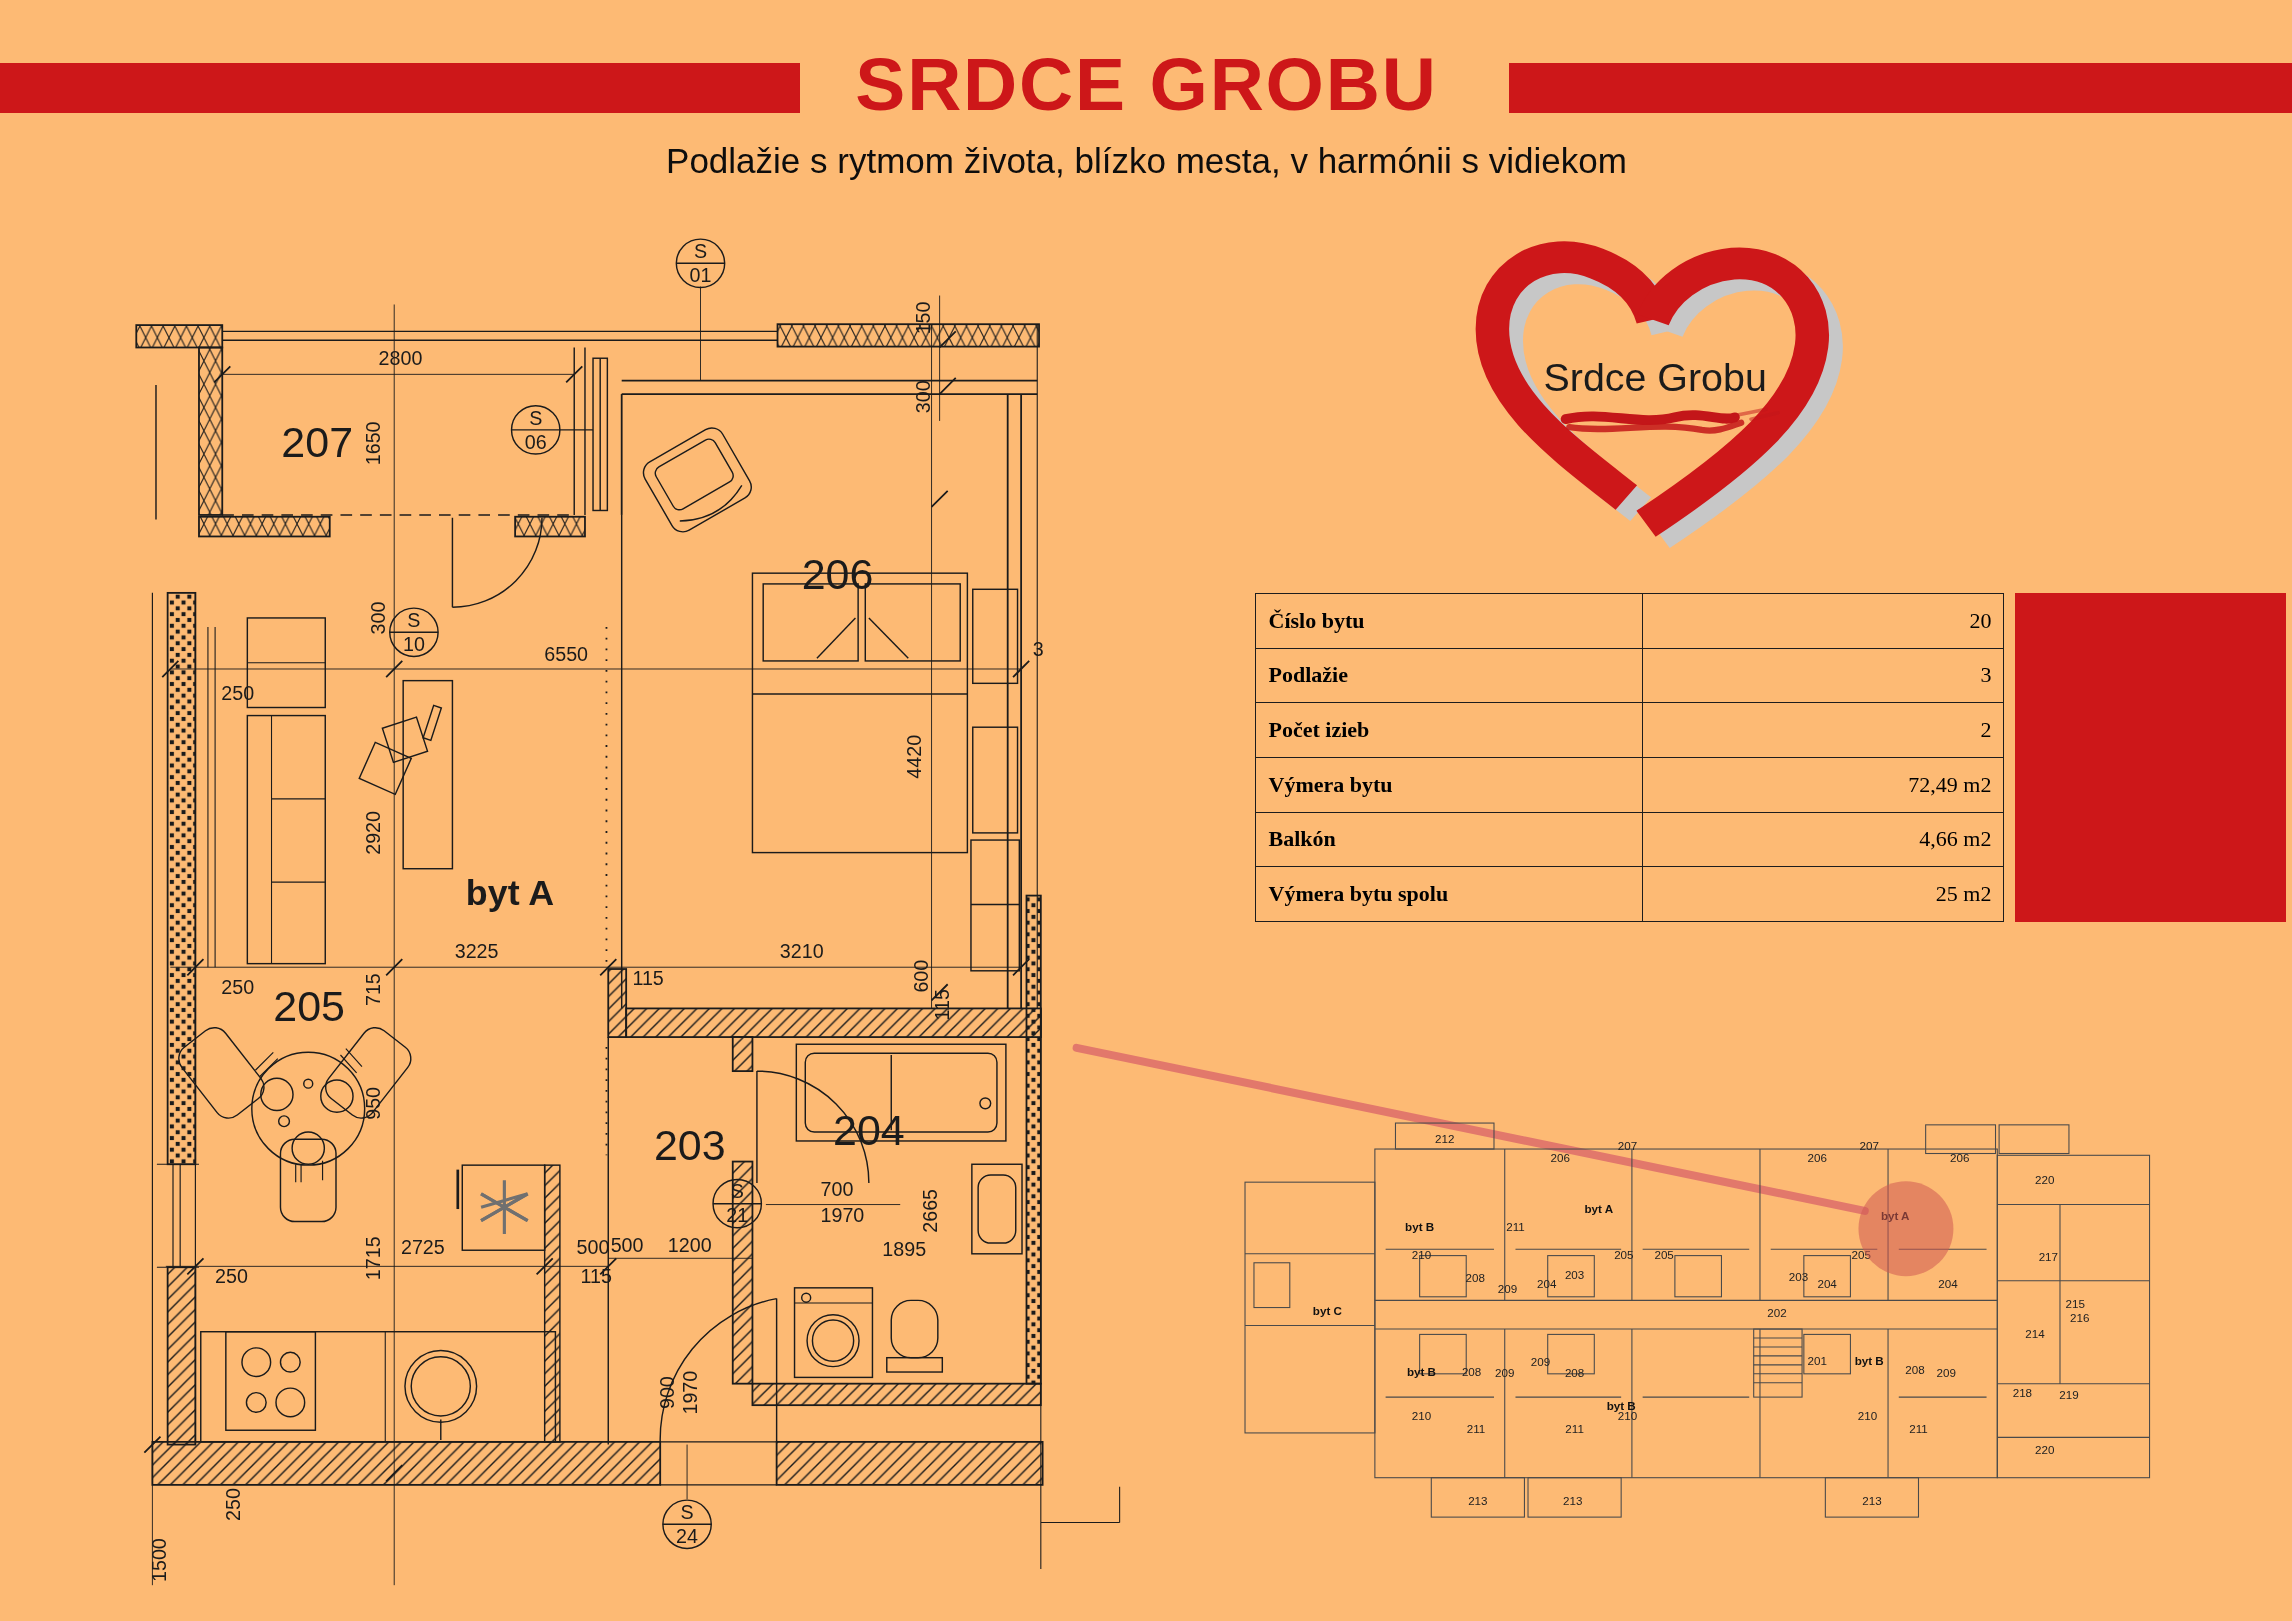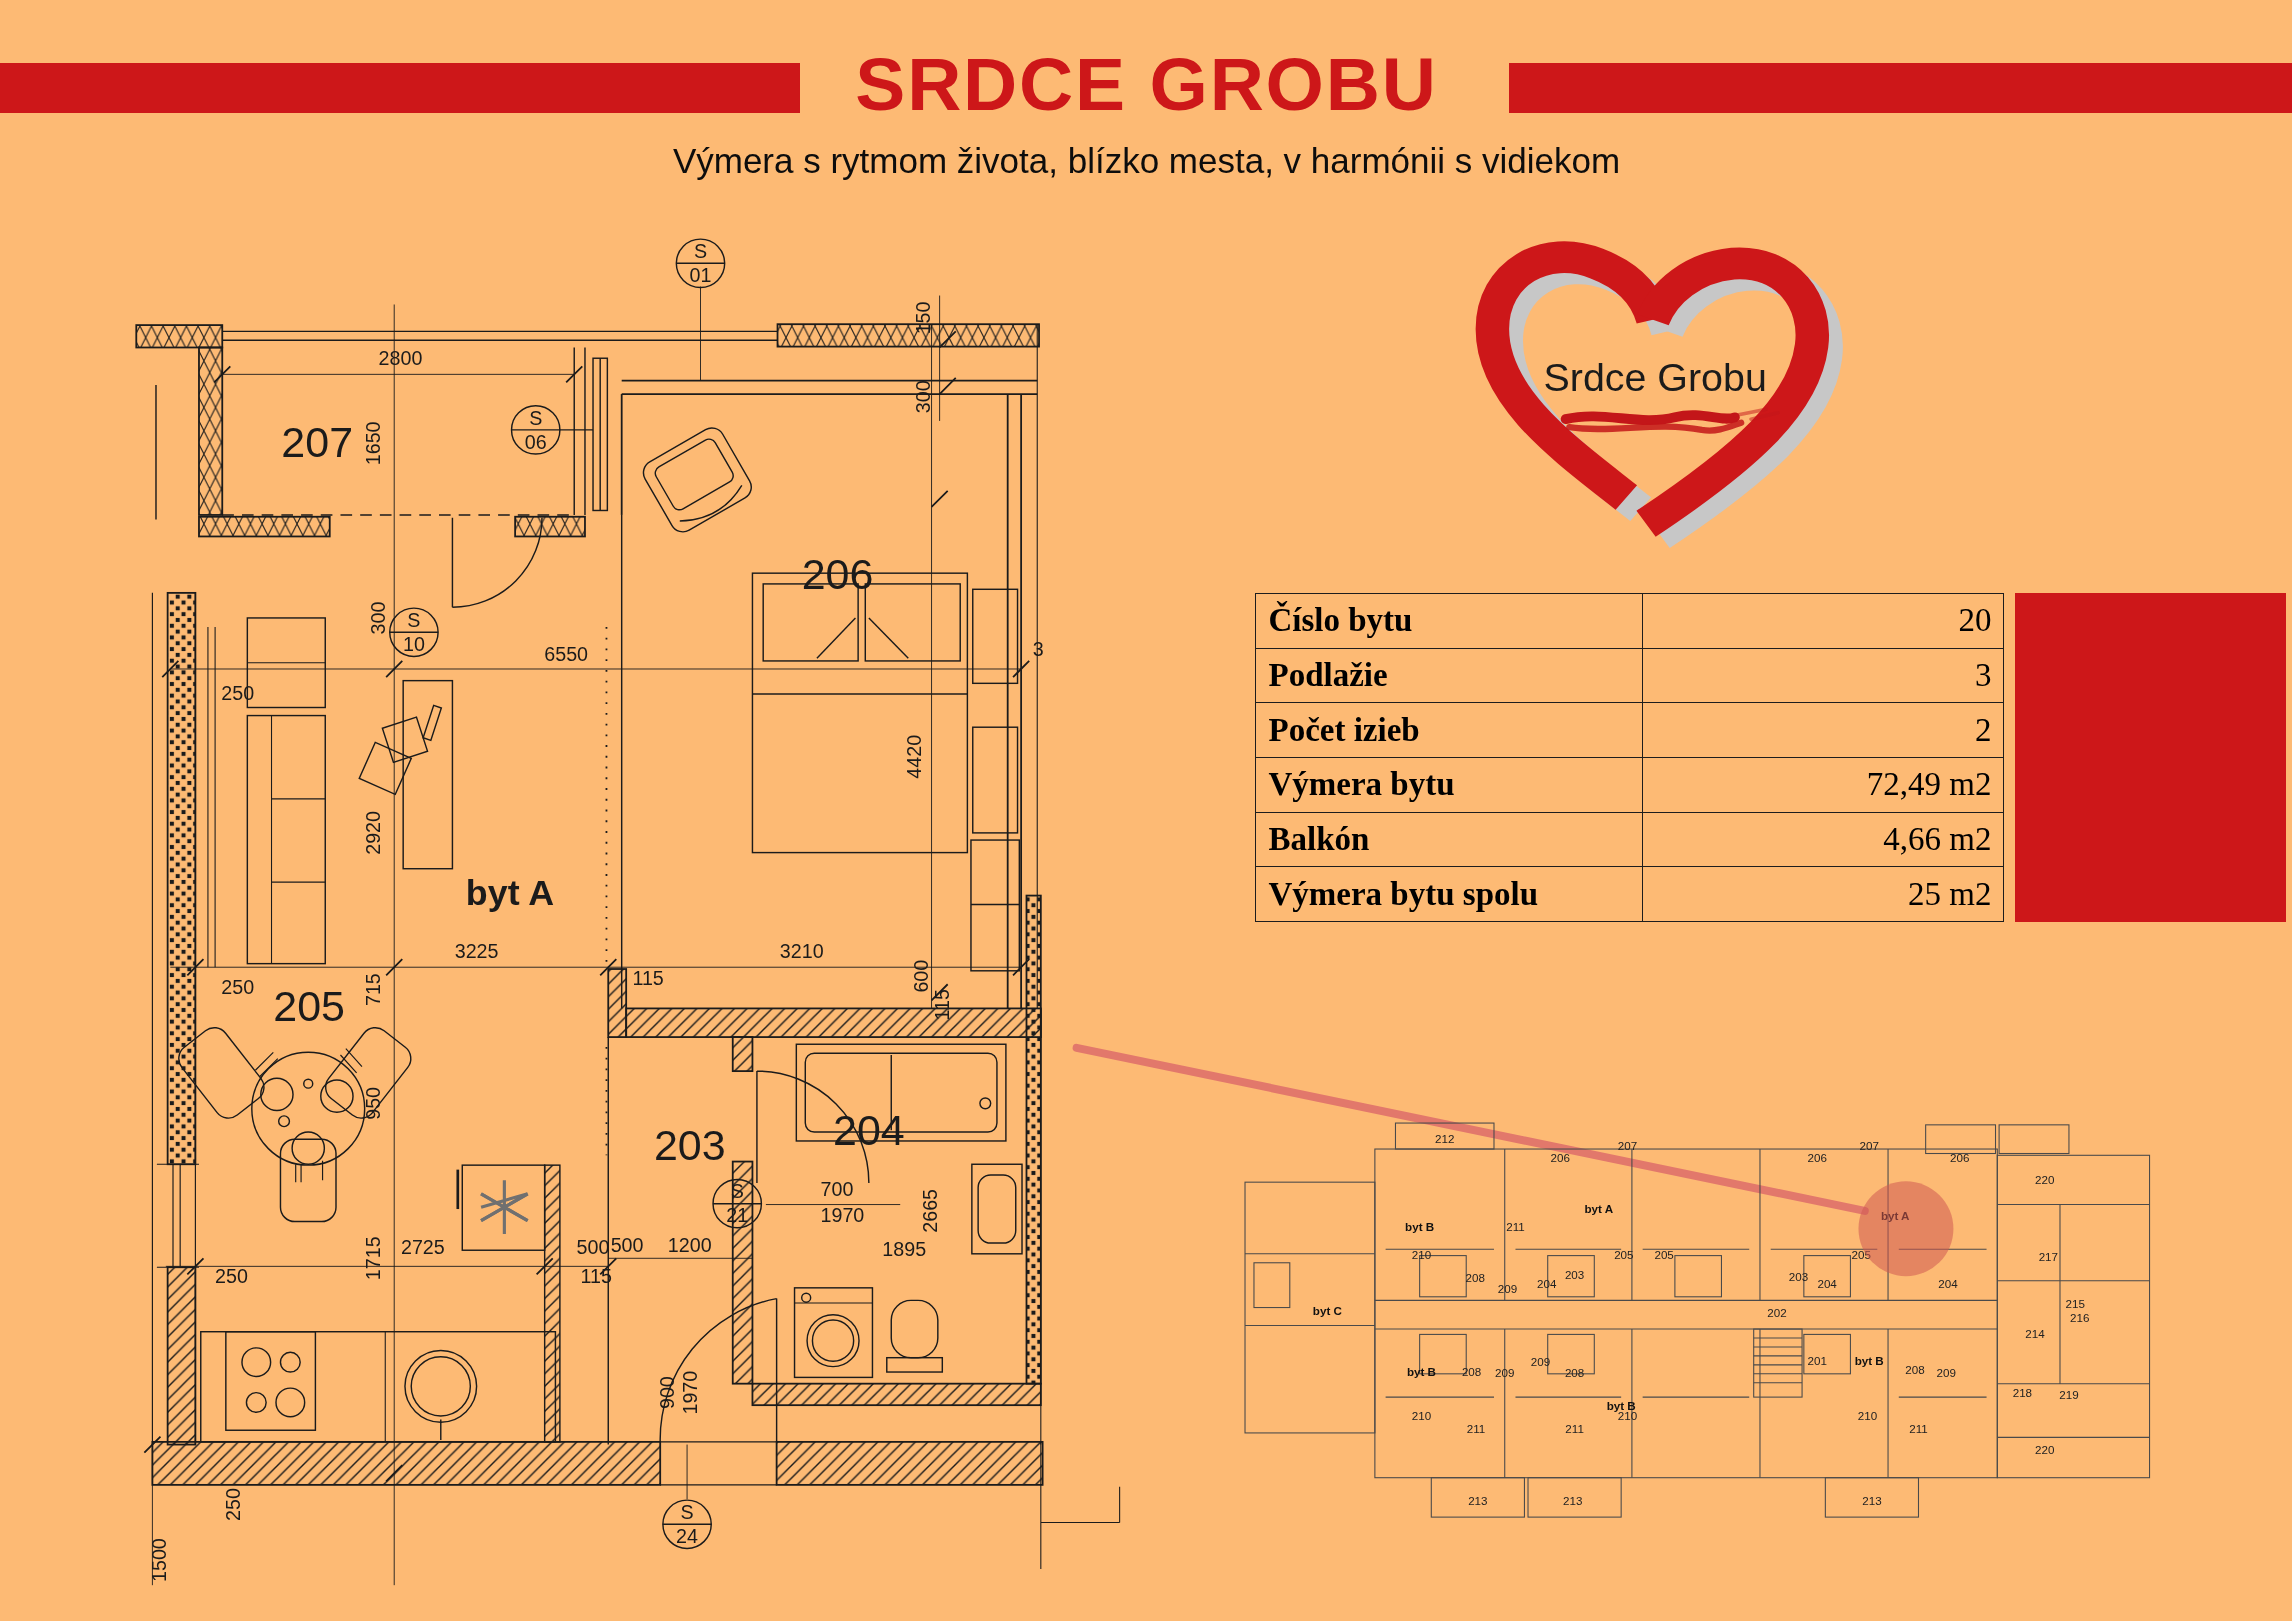--- a/index.html
+++ b/index.html
@@ -7,21 +7,21 @@
         font-family:"Liberation Sans",sans-serif;}
   .bar{position:absolute;top:63px;height:50px;background:#cd1719;}
   .bar-left{left:0;width:800px;}
   .bar-right{left:1509px;width:784px;}
   .title{position:absolute;top:47px;left:0;width:2293px;text-align:center;margin:0;
          font-size:75px;font-weight:bold;letter-spacing:1.8px;color:#cd1719;line-height:1;}
   .subtitle{position:absolute;top:143px;left:0;width:2293px;text-align:center;margin:0;
          font-size:35px;color:#0d0d0d;line-height:1;}
   .flat-table{position:absolute;left:1255px;top:593px;width:749px;height:329px;
          border-collapse:collapse;table-layout:fixed;
-         font-family:"Liberation Serif",serif;font-size:33px;color:#000;}
+         font-family:"Liberation Serif",serif;font-size:22px;color:#000;}
   .flat-table td{border:1.8px solid #1d1d1d;height:53px;padding:0;}
   .flat-table td.lbl{font-weight:bold;padding-left:12.5px;width:373px;}
   .flat-table td.val{text-align:right;padding-right:11.6px;}
   .red-square{position:absolute;left:2015px;top:593px;width:271px;height:329px;background:#cd1719;}
   .overlay{position:absolute;left:0;top:0;}
   svg text{font-family:"Liberation Sans",sans-serif;fill:#1b1b1b;}
   text.dim{font-size:22px;}
   text.room{font-size:48px;}
   text.mark{font-size:22px;}
   text.unit{font-size:40px;font-weight:bold;}
@@ -29,21 +29,21 @@
   text.minib{font-size:13px;font-weight:bold;fill:#111;}
 </style>
 </head>
 <body>
 
 <div class="page">
 
   <div class="bar bar-left"></div>
   <div class="bar bar-right"></div>
   <h1 class="title">SRDCE GROBU</h1>
-  <p class="subtitle">Výmera s rytmom života, blízko mesta, v harmónii s vidiekom</p>
+  <p class="subtitle">Podlažie s rytmom života, blízko mesta, v harmónii s vidiekom</p>
 
   <table class="flat-table">
     <tbody>
       <tr>
         <td class="lbl">Číslo bytu</td>
         <td class="val">20</td>
       </tr>
       <tr>
         <td class="lbl">Podlažie</td>
         <td class="val">3</td>

